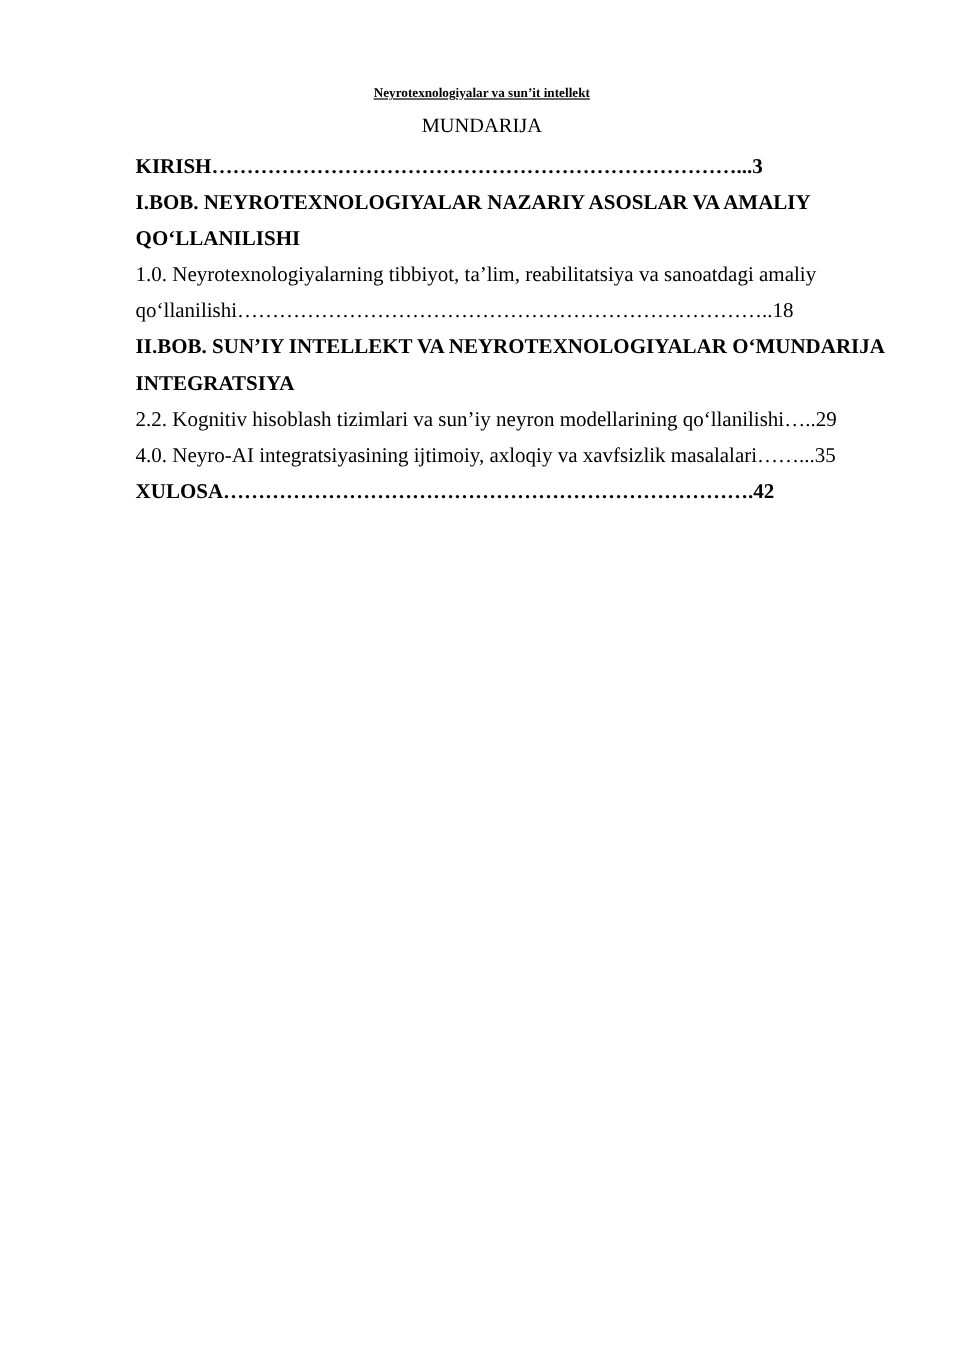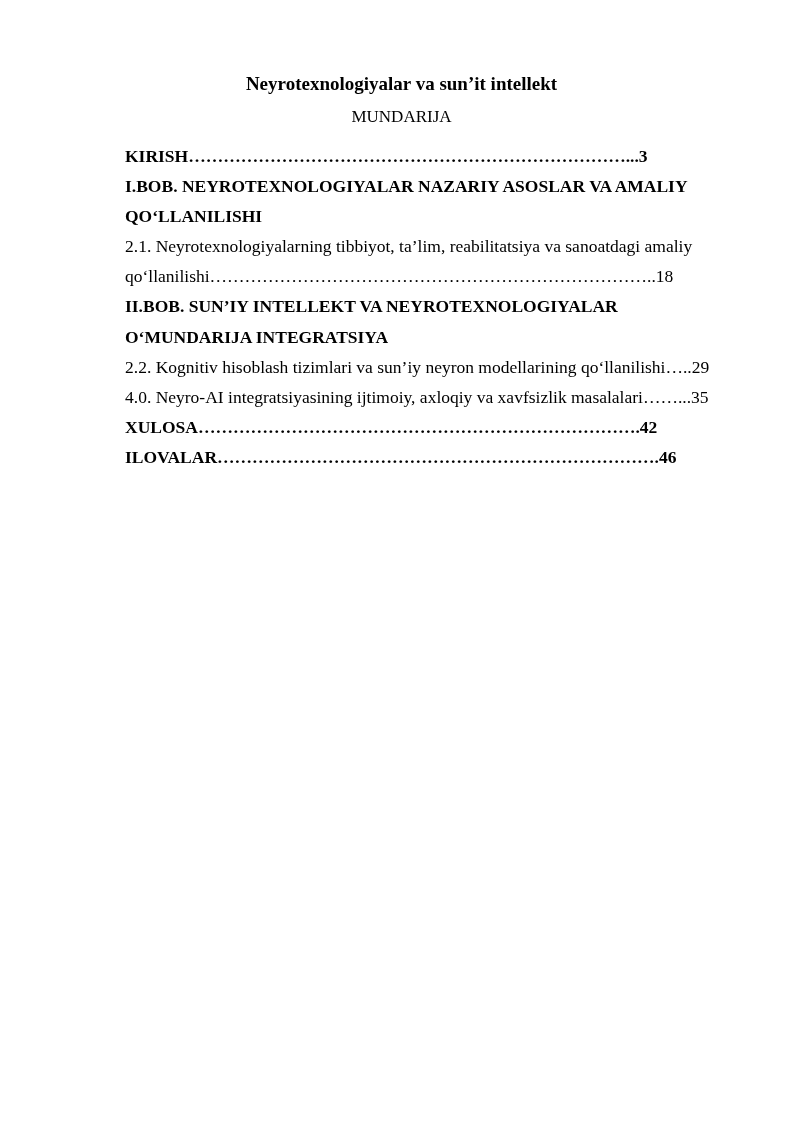--- a/index.html
+++ b/index.html
@@ -18,35 +18,36 @@
   .page {
     box-sizing: border-box;
     width: 800px;
     height: 1131px;
     padding: 70px 60px 0 113px;
     background: #ffffff;
   }
   .doc-title {
     text-align: center;
     font-weight: bold;
-    font-size: 19px;
+    font-size: 11px;
     line-height: 1.5;
     margin: 0 0 5px 0;
     padding-right: 50px;
+    text-decoration: underline;
   }
   .doc-subtitle {
     text-align: center;
     font-weight: normal;
     font-size: 17px;
     line-height: 1.5;
     margin: 0 0 6px 0;
     padding-right: 50px;
   }
   .toc {
-    margin: 12px;
+    margin: 0;
     padding: 0;
     list-style: none;
   }
   .toc-entry {
     font-size: 17.5px;
     line-height: 1.72;
     margin: 0;
     padding: 0;
     text-align: left;
     white-space: pre-wrap;
@@ -61,21 +62,20 @@
 
 <div class="page">
 
   <div class="doc-title">Neyrotexnologiyalar va sun’it intellekt</div>
 
   <div class="doc-subtitle">MUNDARIJA</div>
 
   <div class="toc">
     <div class="toc-entry bold">KIRISH…………………………………………………………………...3</div>
     <div class="toc-entry bold">I.BOB. NEYROTEXNOLOGIYALAR NAZARIY ASOSLAR VA AMALIY QO‘LLANILISHI</div>
-    <div class="toc-entry">2.1. Neyrotexnologiyalarning tibbiyot, ta’lim, reabilitatsiya va sanoatdagi amaliy qo‘llanilishi…………………………………………………………………..18</div>
+    <div class="toc-entry">1.0. Neyrotexnologiyalarning tibbiyot, ta’lim, reabilitatsiya va sanoatdagi amaliy qo‘llanilishi…………………………………………………………………..18</div>
     <div class="toc-entry bold">II.BOB. SUN’IY INTELLEKT VA NEYROTEXNOLOGIYALAR O‘MUNDARIJA INTEGRATSIYA</div>
     <div class="toc-entry">2.2. Kognitiv hisoblash tizimlari va sun’iy neyron modellarining qo‘llanilishi…..29</div>
     <div class="toc-entry">4.0. Neyro-AI integratsiyasining ijtimoiy, axloqiy va xavfsizlik masalalari……...35</div>
     <div class="toc-entry bold">XULOSA………………………………………………………………….42</div>
-    <div class="toc-entry bold">ILOVALAR………………………………………………………………….46</div>
   </div>
 
 </div>
 
 </body></html>

